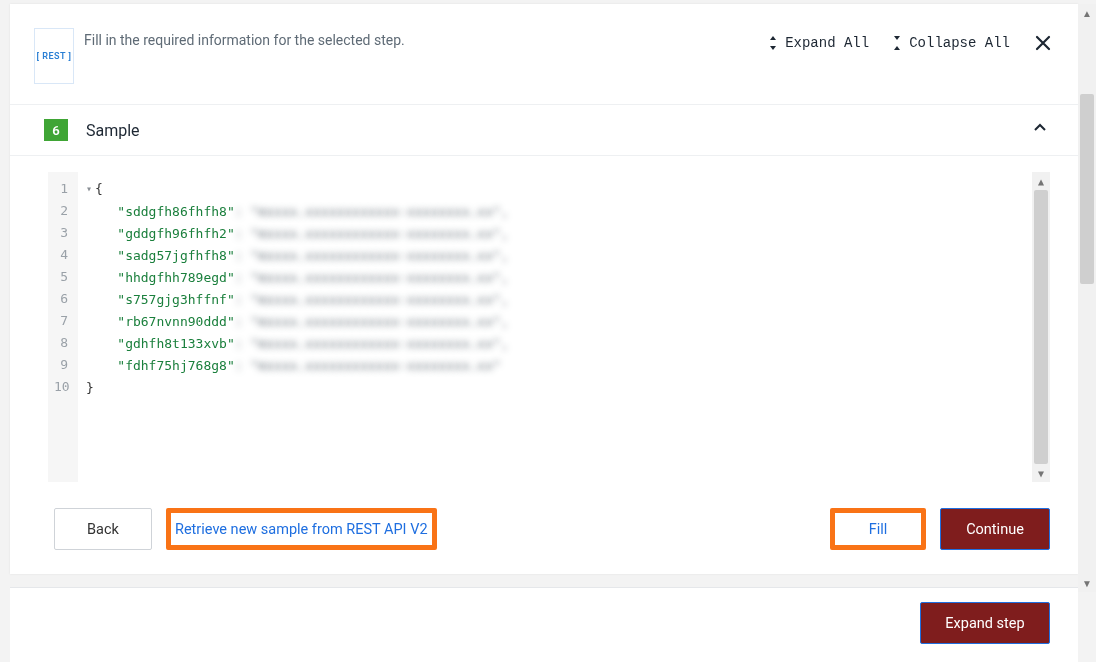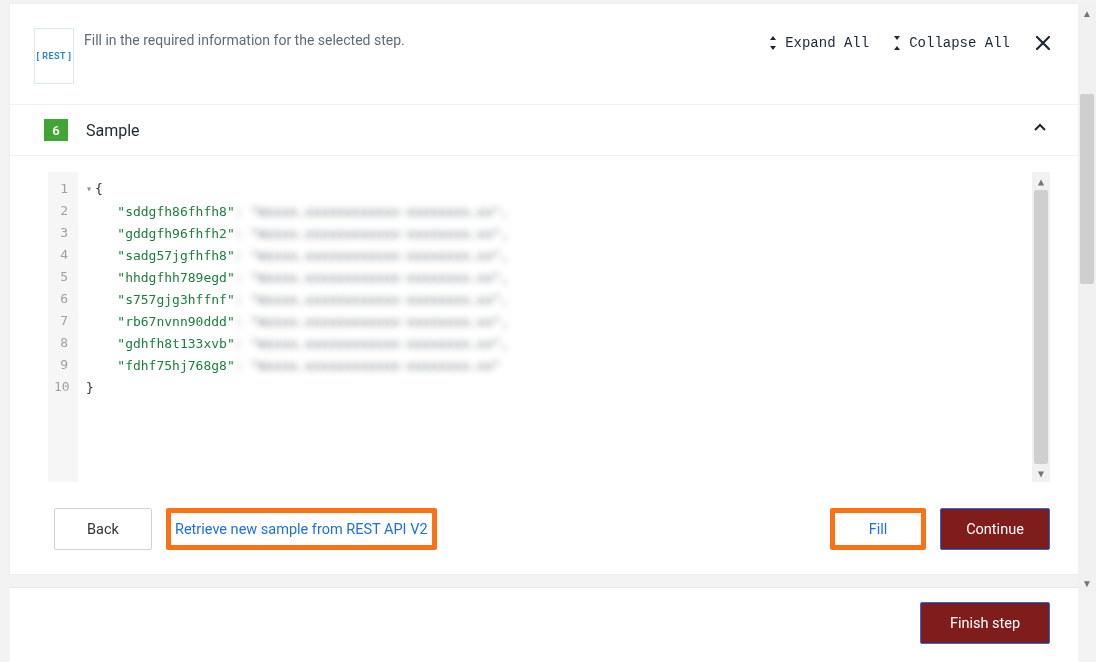--- a/index.html
+++ b/index.html
@@ -216,20 +216,20 @@
     <div class="btn btn-plain">Back</div>
     <div class="btn btn-link">Retrieve new sample from REST API V2</div>
     <div class="spacer"></div>
     <div class="btn btn-link" style="min-width:96px">Fill</div>
     <div class="btn btn-primary">Continue</div>
   </div>
 
 </div>
 
 <div class="footer">
-  <div class="btn btn-primary" style="min-width:130px">Finish step</div>
+  <div class="btn btn-primary" style="min-width:130px">Expand step</div>
 </div>
 
 <div class="outer-scroll">
   <div class="tarrow">▲</div>
   <div class="othumb"></div>
   <div class="barrow">▼</div>
 </div>
 
 </body></html>

